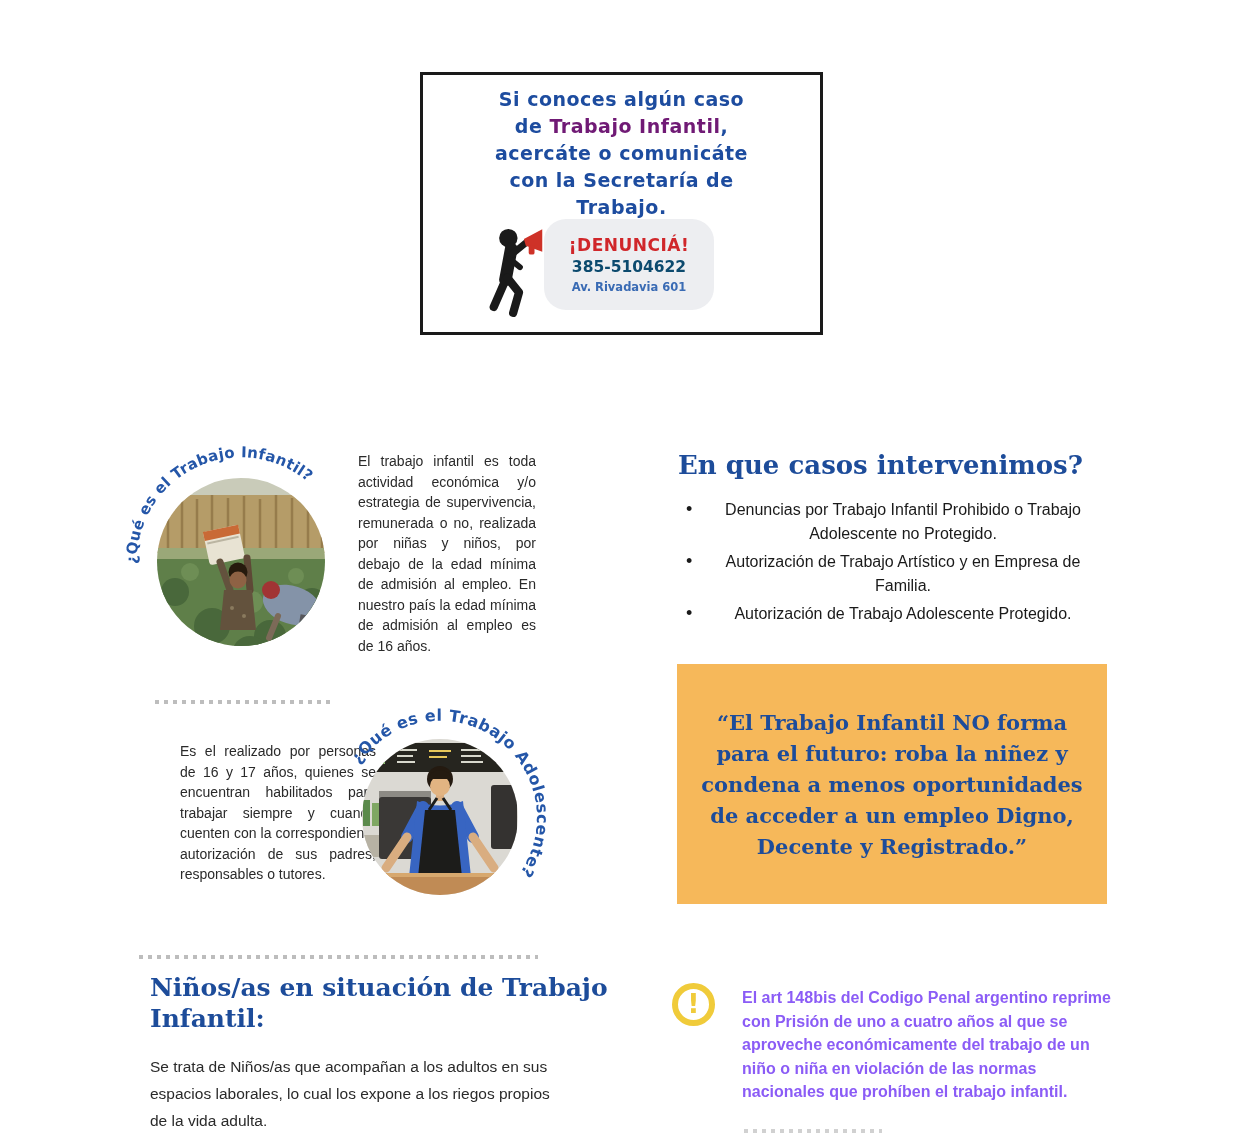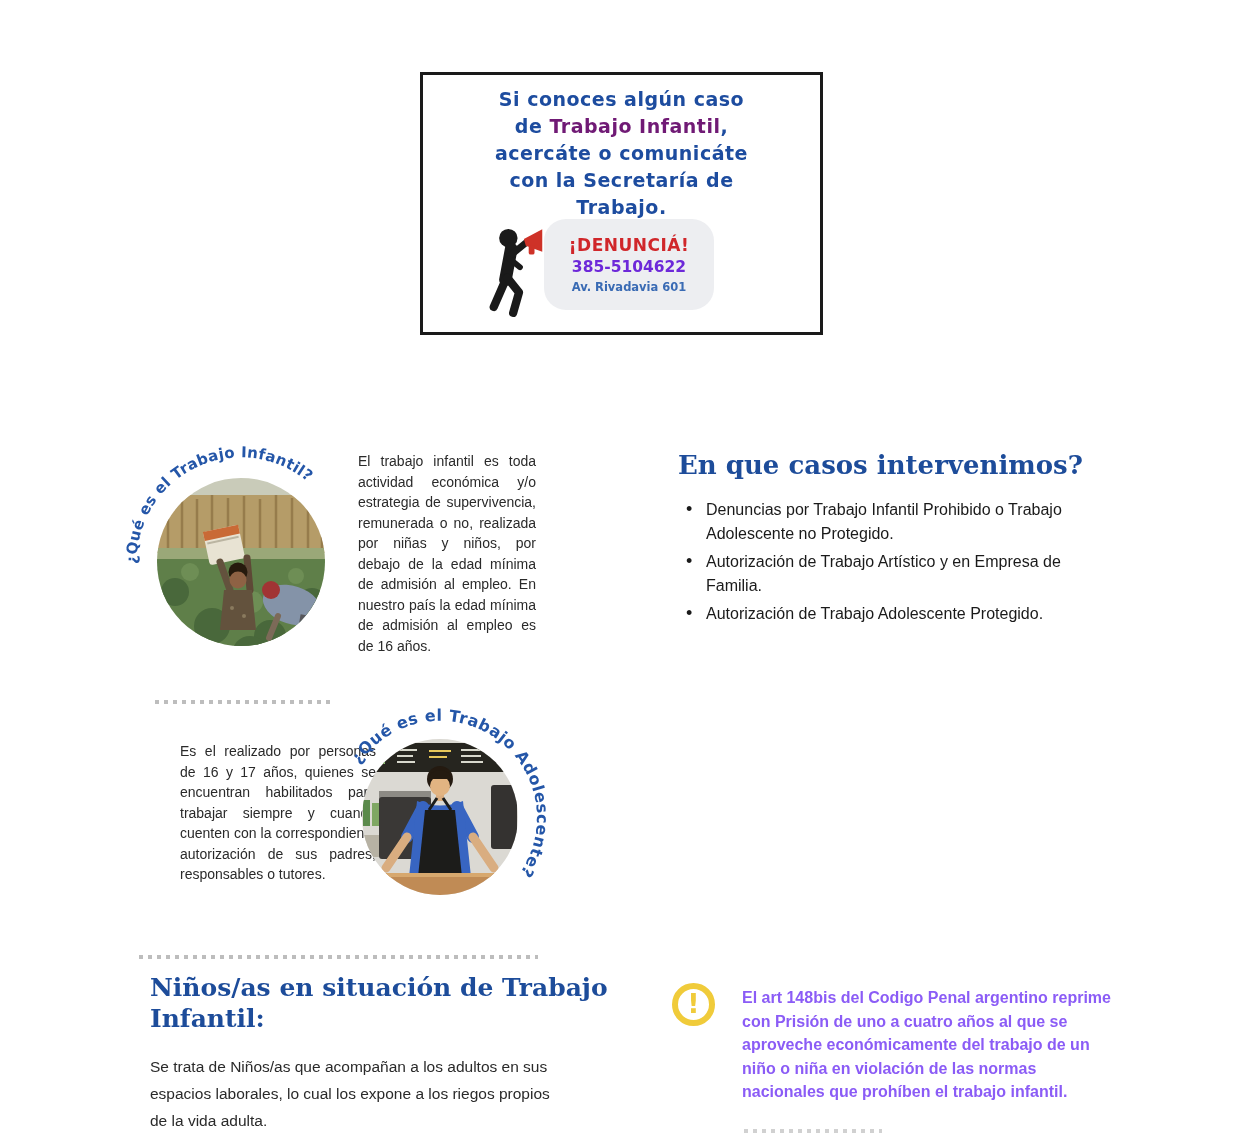--- a/index.html
+++ b/index.html
@@ -11,38 +11,38 @@
            background:#ffffff;border:3px solid #1a1a1a;box-sizing:border-box;}
   .callout-title{margin-top:11px;text-align:center;
                  font-family:"DejaVu Sans",sans-serif;font-weight:bold;
                  font-size:19px;line-height:27px;letter-spacing:.5px;color:#1D4C9F;}
   .hl-orange{color:#701a75;}
   .announcer{position:absolute;left:64px;top:150px;width:64px;height:96px;}
   .bubble{position:absolute;left:121px;top:144px;width:170px;height:91px;border-radius:22px;
           background:#EDEEF1;display:flex;flex-direction:column;align-items:center;justify-content:center;
           font-family:"DejaVu Sans",sans-serif;font-weight:bold;}
   .denounce{font-size:17px;letter-spacing:.5px;color:#D0262A;}
-  .phone{font-size:15.5px;margin-top:3px;color:#6d28d9;}
+  .phone{font-size:15.5px;margin-top:3px;color:#0c4a6e;}
   .address{font-size:11.5px;margin-top:4px;color:#3A6BB4;}
 
   
   .badge-svg{position:absolute;}
   .arc-text{font-family:"DejaVu Sans",sans-serif;font-weight:bold;fill:#2456A8;}
 
   
   .para{position:absolute;color:#2a2a2a;font-size:14px;line-height:20.5px;
         text-align:justify;font-family:"Liberation Sans",sans-serif;}
 
   
   .serif-h{position:absolute;font-family:"DejaVu Serif",serif;font-weight:bold;color:#1D4C9A;}
   .h-intervene{left:678px;top:450px;font-size:26px;white-space:nowrap;}
   .h-situation{left:150px;top:972px;width:500px;font-size:25px;line-height:31px;}
 
   .bullets{position:absolute;left:680px;top:498px;width:420px;margin:0;padding:0;list-style:none;
-           font-size:16px;line-height:24px;color:#1a1a1a;}
+           font-size:16px;line-height:24px;color:#1a1a1a;text-align:center;}
   .bullets li{position:relative;padding-left:26px;margin-bottom:4px;}
   .bullets li::before{content:"•";position:absolute;left:6px;top:-1px;font-size:18px;}
 
   .quote-box{position:absolute;left:677px;top:664px;width:430px;height:240px;background:#F6B85A;
              display:flex;align-items:center;justify-content:center;box-sizing:border-box;padding:14px 22px;}
   .quote-text{font-family:"DejaVu Serif",serif;font-weight:bold;font-size:21px;line-height:31px;
               color:#1D4C9A;text-align:center;}
 
   
   .dots{position:absolute;height:4px;
@@ -156,20 +156,23 @@
 
   <div class="para" style="left:358px;top:451px;width:178px;">El trabajo infantil es toda actividad económica y/o estrategia de supervivencia, remunerada o no, realizada por niñas y niños, por debajo de la edad mínima de admisión al empleo. En nuestro país la edad mínima de admisión al empleo es de 16 años.</div>
 
   <div class="serif-h h-intervene">En que casos intervenimos?</div>
   <ul class="bullets">
     <li>Denuncias por Trabajo Infantil Prohibido o Trabajo Adolescente no Protegido.</li>
     <li>Autorización de Trabajo Artístico y en Empresa de Familia.</li>
     <li>Autorización de Trabajo Adolescente Protegido.</li>
   </ul>
 
+  <div class="quote-box">
+    <div class="quote-text">“El Trabajo Infantil NO forma para el futuro: roba la niñez y condena a menos oportunidades de acceder a un empleo Digno, Decente y Registrado.”</div>
+  </div>
 
   <div class="dots dots1"></div>
   <div class="dots dots2"></div>
   <div class="dots dots3"></div>
 
   <div class="para" style="left:152px;top:741px;width:196px;margin-left:28px;">Es el realizado por personas de 16 y 17 años, quienes se encuentran habilitados para trabajar siempre y cuando cuenten con la correspondiente autorización de sus padres, responsables o tutores.</div>
 
   <svg class="badge-svg" style="left:345px;top:705px;" width="230" height="222" viewBox="0 0 230 222">
     <defs>
       <clipPath id="c2">

